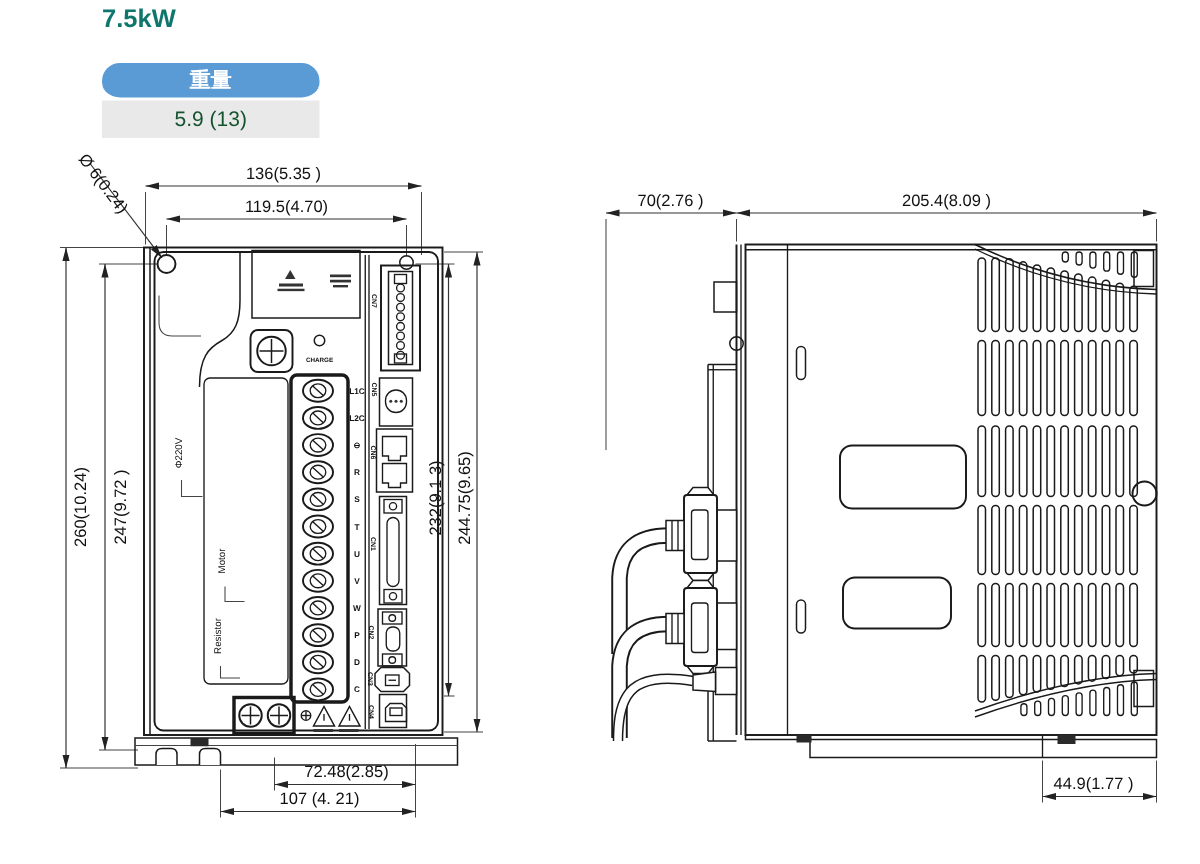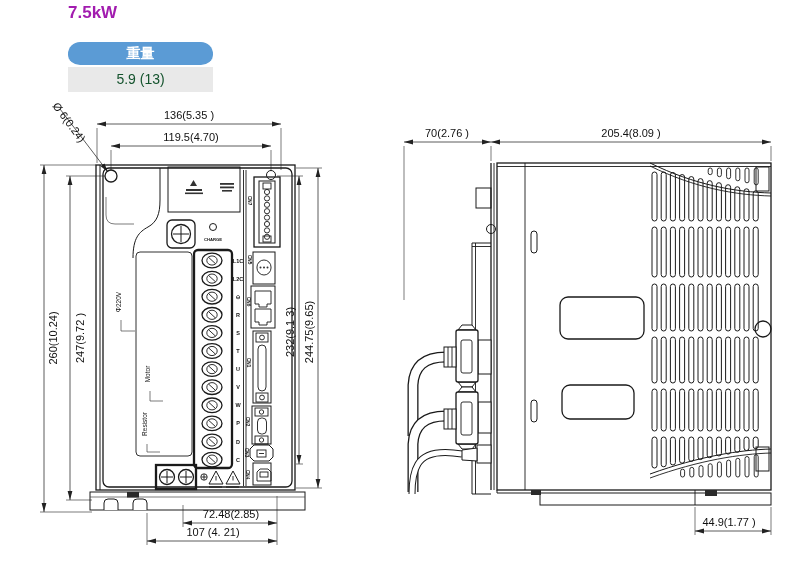--- a/index.html
+++ b/index.html
@@ -1,18 +1,18 @@
 <!DOCTYPE html>
 <html><head>
 <meta charset="utf-8">
 <style>
   html,body{margin:0;padding:0;background:#fff;}
   .page{position:relative;width:800px;height:576px;background:#fff;overflow:hidden;
         font-family:"Liberation Sans",sans-serif;}
-  .title{position:absolute;left:68px;top:3px;font-size:17px;font-weight:bold;color:#a21caf;}
+  .title{position:absolute;left:68px;top:3px;font-size:17px;font-weight:bold;color:#0f766e;}
   .weight-table{position:absolute;left:68px;top:42px;width:145px;}
   .wt-header{background:#5b9bd5;color:#fff;font-weight:bold;text-align:center;
              height:23px;line-height:23px;font-size:14px;border-bottom:2px solid #fff;border-radius:12px;}
   .wt-value{background:#e9e9e9;color:#14532d;text-align:center;height:25px;line-height:25px;font-size:14px;}
   svg{position:absolute;left:0;top:0;}
   svg text{font-family:"Liberation Sans",sans-serif;}
   .ln{fill:none;stroke:#1a1a1a;stroke-width:1.3;}
   .lnf{fill:#fff;stroke:#1a1a1a;stroke-width:1.3;}
   .w1{stroke-width:1;}
   .w09{stroke-width:0.9;}

